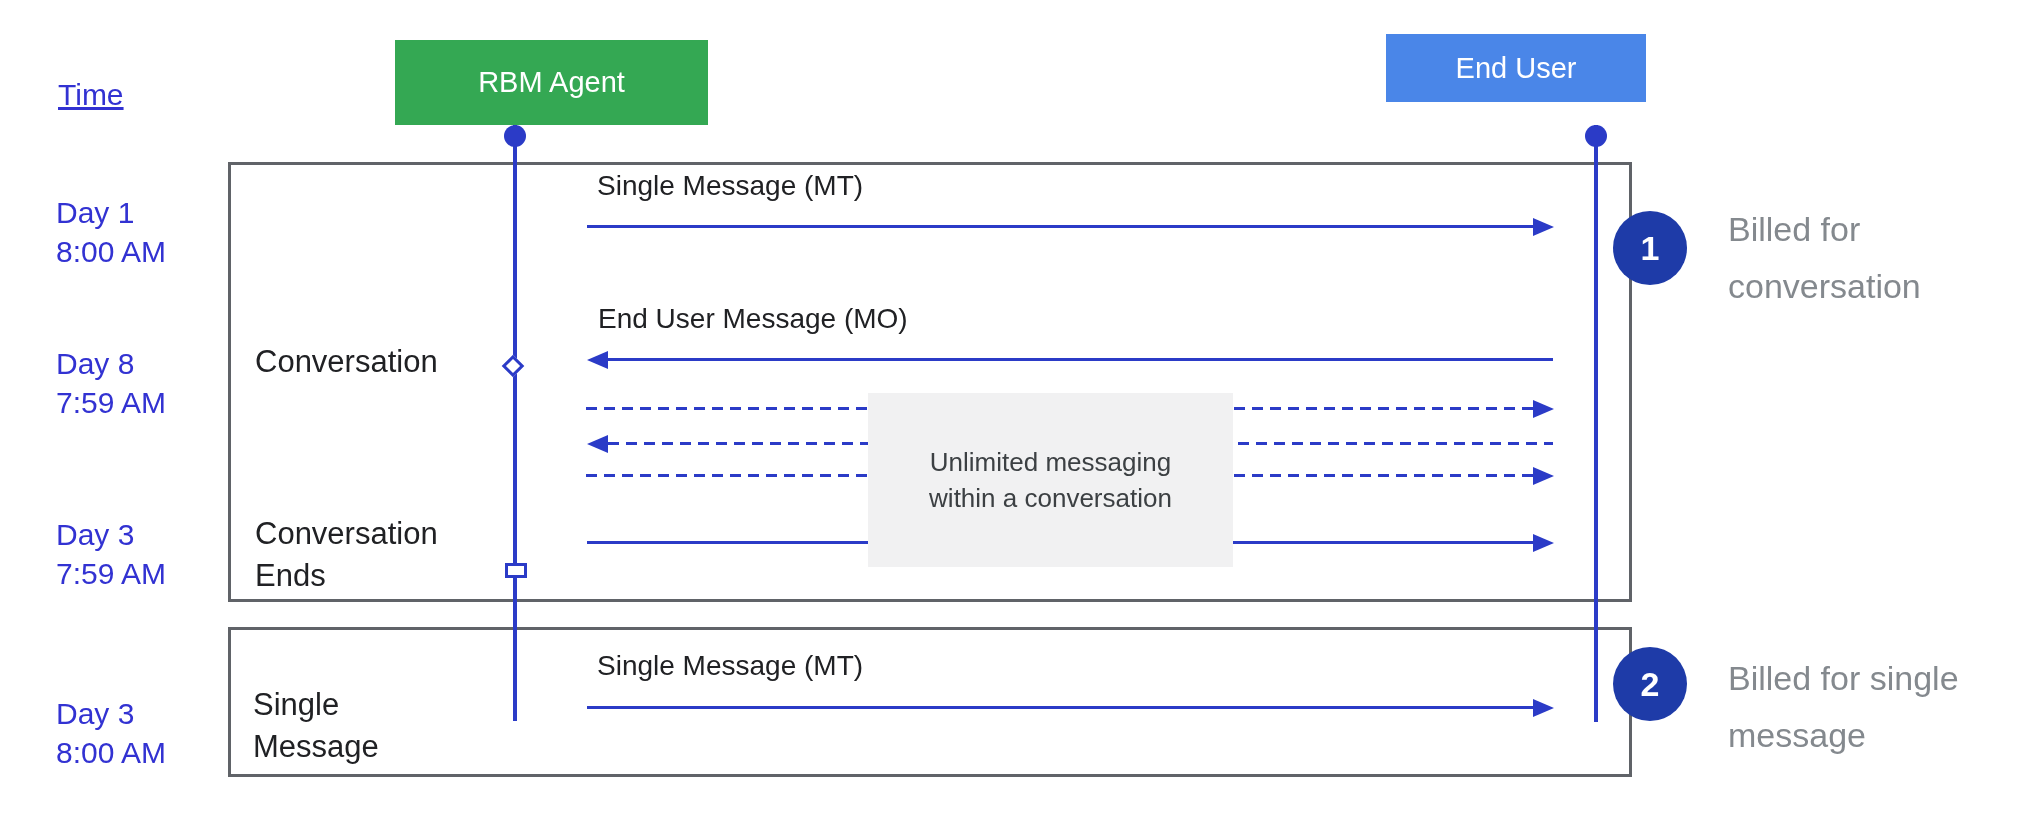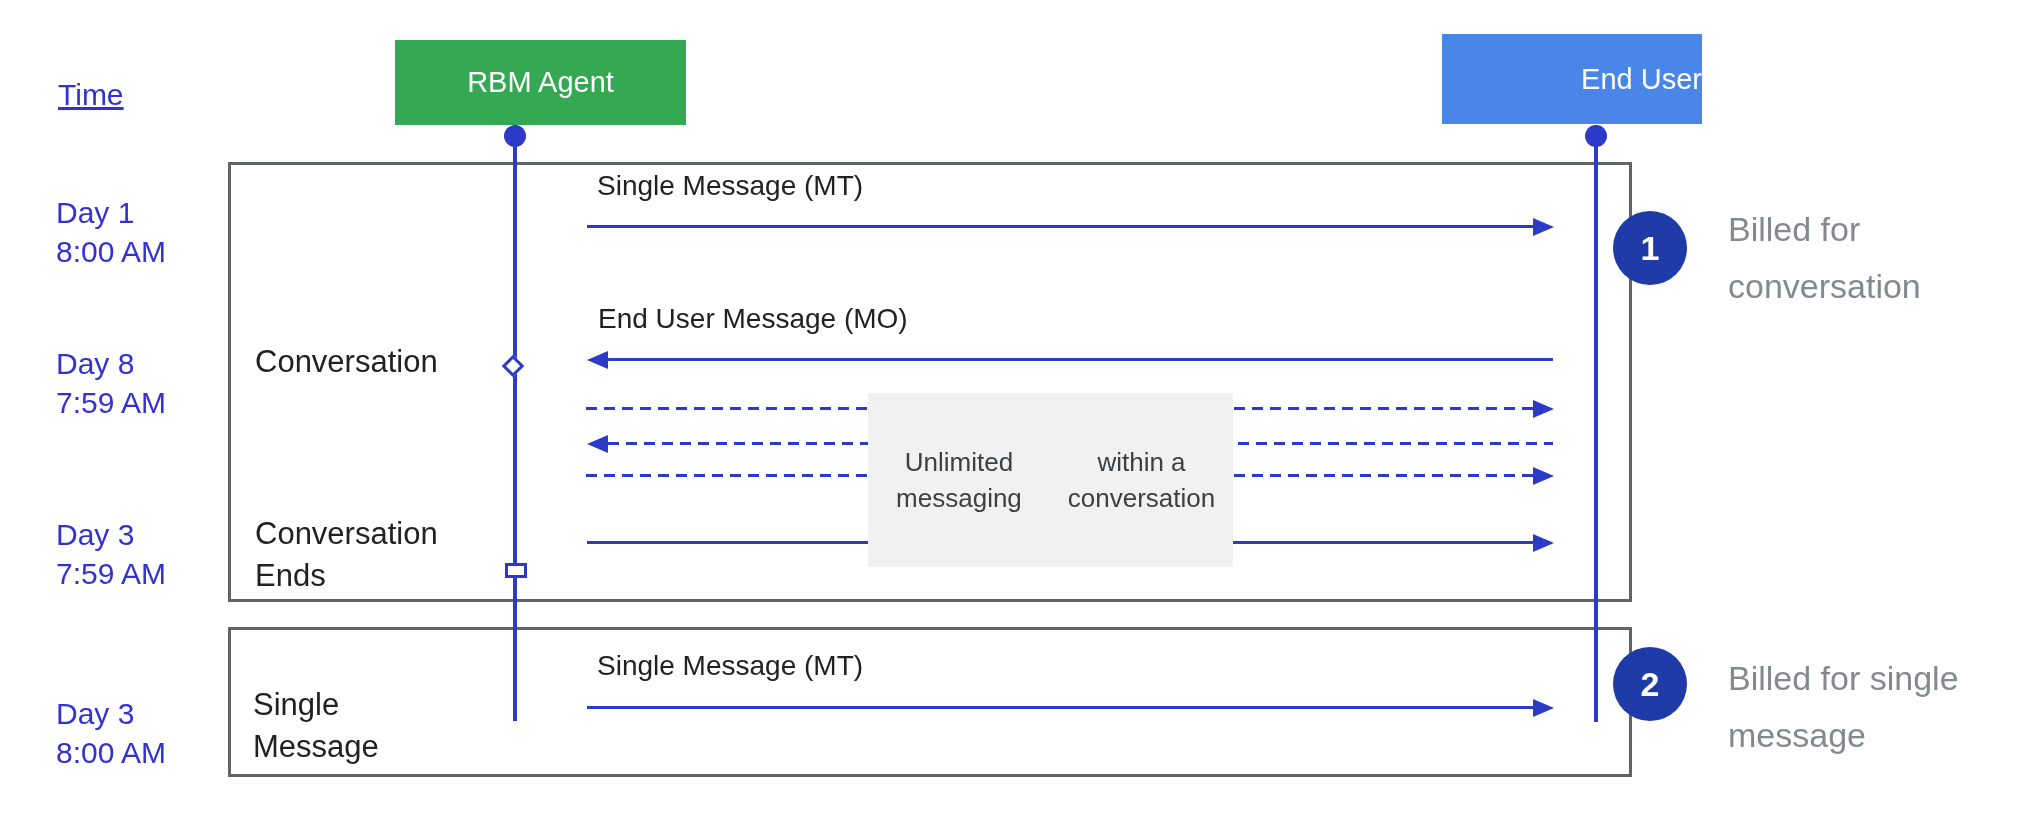--- a/index.html
+++ b/index.html
@@ -14,22 +14,22 @@
     --ink:#202124;
   }
   *{margin:0;padding:0;box-sizing:border-box;}
   html,body{background:#ffffff;}
   body{font-family:"Liberation Sans", sans-serif;}
   .canvas{position:relative;width:2023px;height:833px;background:#fff;overflow:hidden;}
 
   
   .actor{position:absolute;display:flex;align-items:center;justify-content:center;
          color:#fff;font-size:29px;z-index:6;}
-  .actor.rbm{left:395px;top:40px;width:291px;height:85px;background:var(--agent-green);}
-  .actor.user{left:1442px;top:34px;width:260px;height:90px;background:var(--user-blue);justify-content:flex-end;}
+  .actor.rbm{left:395px;top:40px;width:313px;height:85px;background:var(--agent-green);}
+  .actor.user{left:1386px;top:34px;width:260px;height:68px;background:var(--user-blue);}
 
   
   .lifeline{position:absolute;width:4px;background:var(--line-blue);z-index:2;}
   .lifeline.rbm{left:513px;top:125px;height:596px;}
   .lifeline.user{left:1594px;top:125px;height:597px;}
   .lifedot{position:absolute;width:22px;height:22px;border-radius:50%;
            background:var(--line-blue);z-index:5;}
   .lifedot.rbm{left:504px;top:125px;}
   .lifedot.user{left:1585px;top:125px;}
 
@@ -77,21 +77,21 @@
   .a7{left:587px;top:706px;width:946px;}
 
   
   .marker-diamond{position:absolute;left:505px;top:358px;width:16px;height:16px;
                   border:3px solid var(--line-blue);background:#fff;transform:rotate(45deg);z-index:5;}
   .marker-square{position:absolute;left:505px;top:563px;width:22px;height:15px;
                  border:3px solid var(--line-blue);background:#fff;z-index:5;}
 
   
   .note{position:absolute;left:868px;top:393px;width:365px;height:174px;background:var(--note-bg);
-        display:flex;flex-direction:row;align-items:center;justify-content:center;
+        display:flex;flex-direction:column;align-items:center;justify-content:center;
         font-size:26px;line-height:36px;color:#3c4043;z-index:4;text-align:center;}
 
   
   .badge{position:absolute;width:74px;height:74px;border-radius:50%;background:var(--badge-navy);
          color:#fff;font-size:34px;font-weight:bold;display:flex;align-items:center;justify-content:center;
          z-index:6;}
   .badge.b1{left:1613px;top:211px;}
   .badge.b2{left:1613px;top:647px;}
   .billing{position:absolute;left:1728px;font-size:34px;line-height:57px;color:var(--gray-text);z-index:4;}
   .billing.n1{top:201px;}

